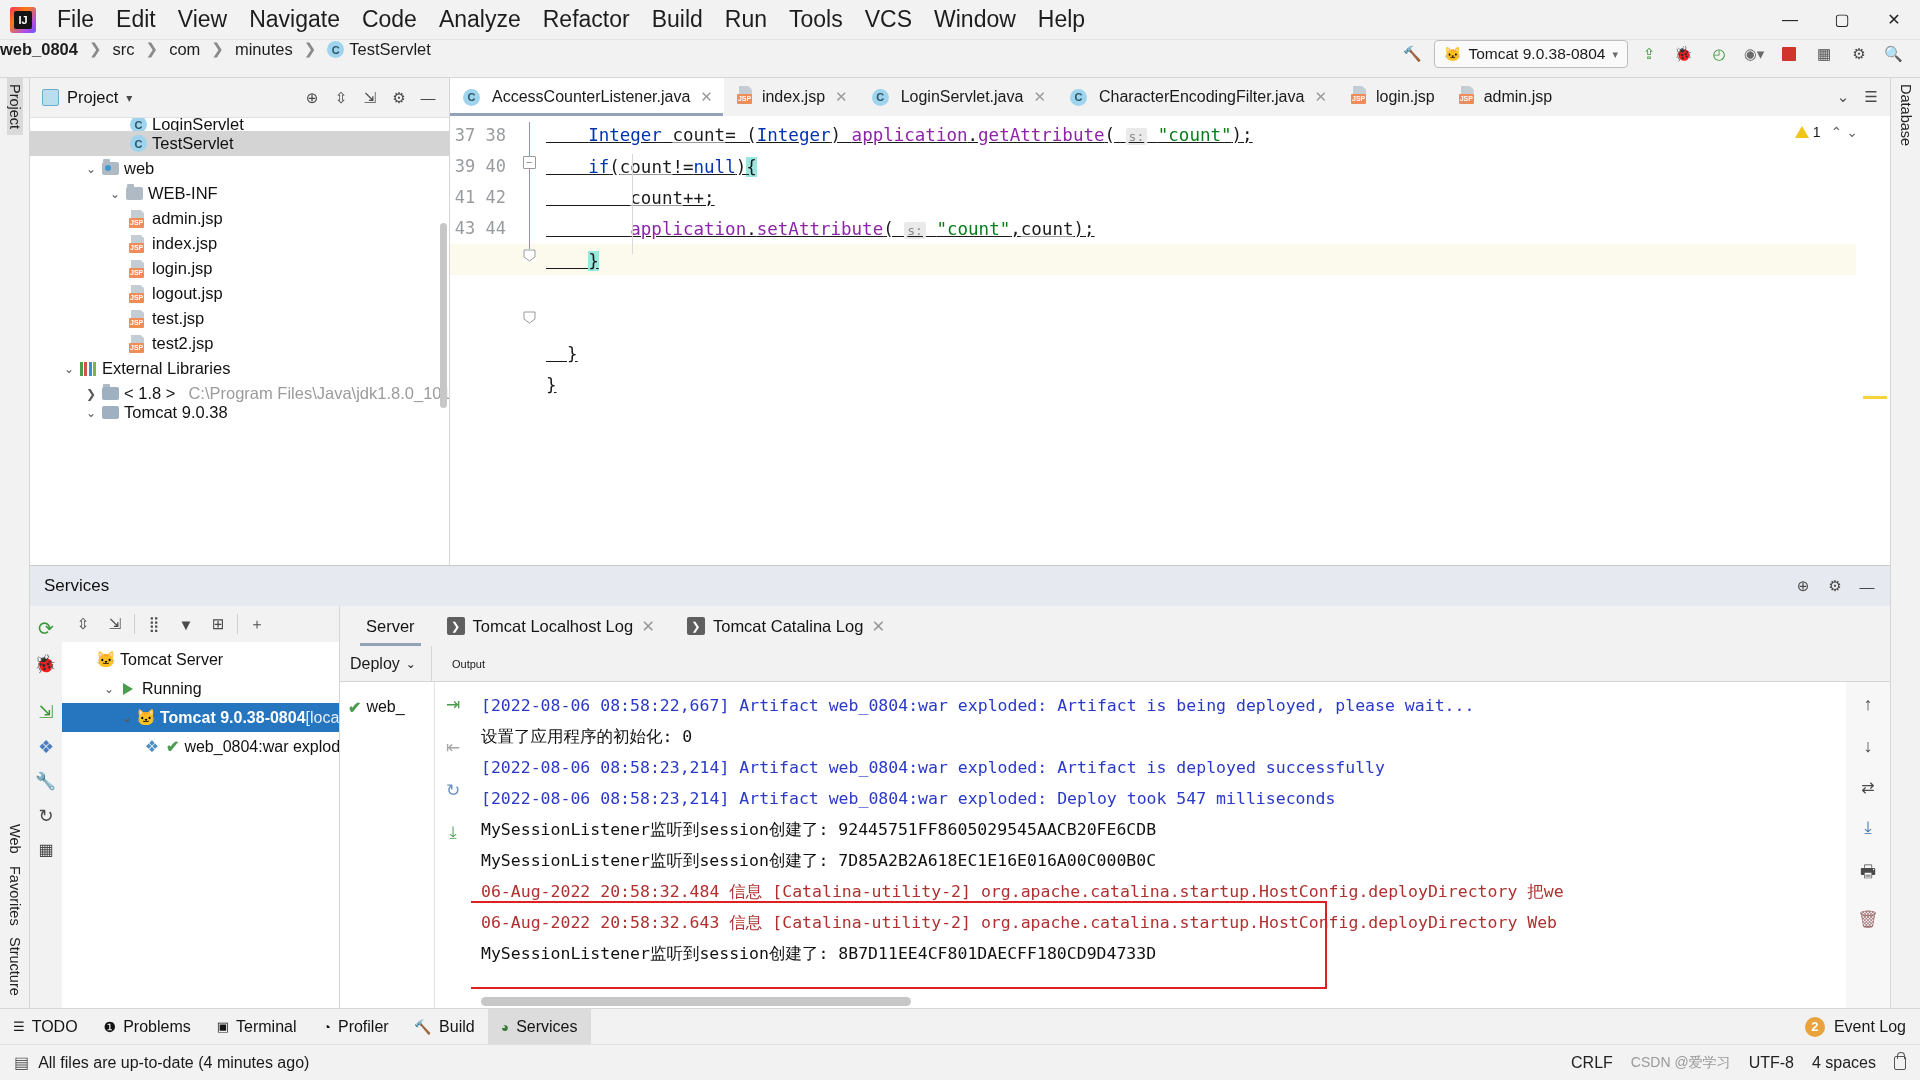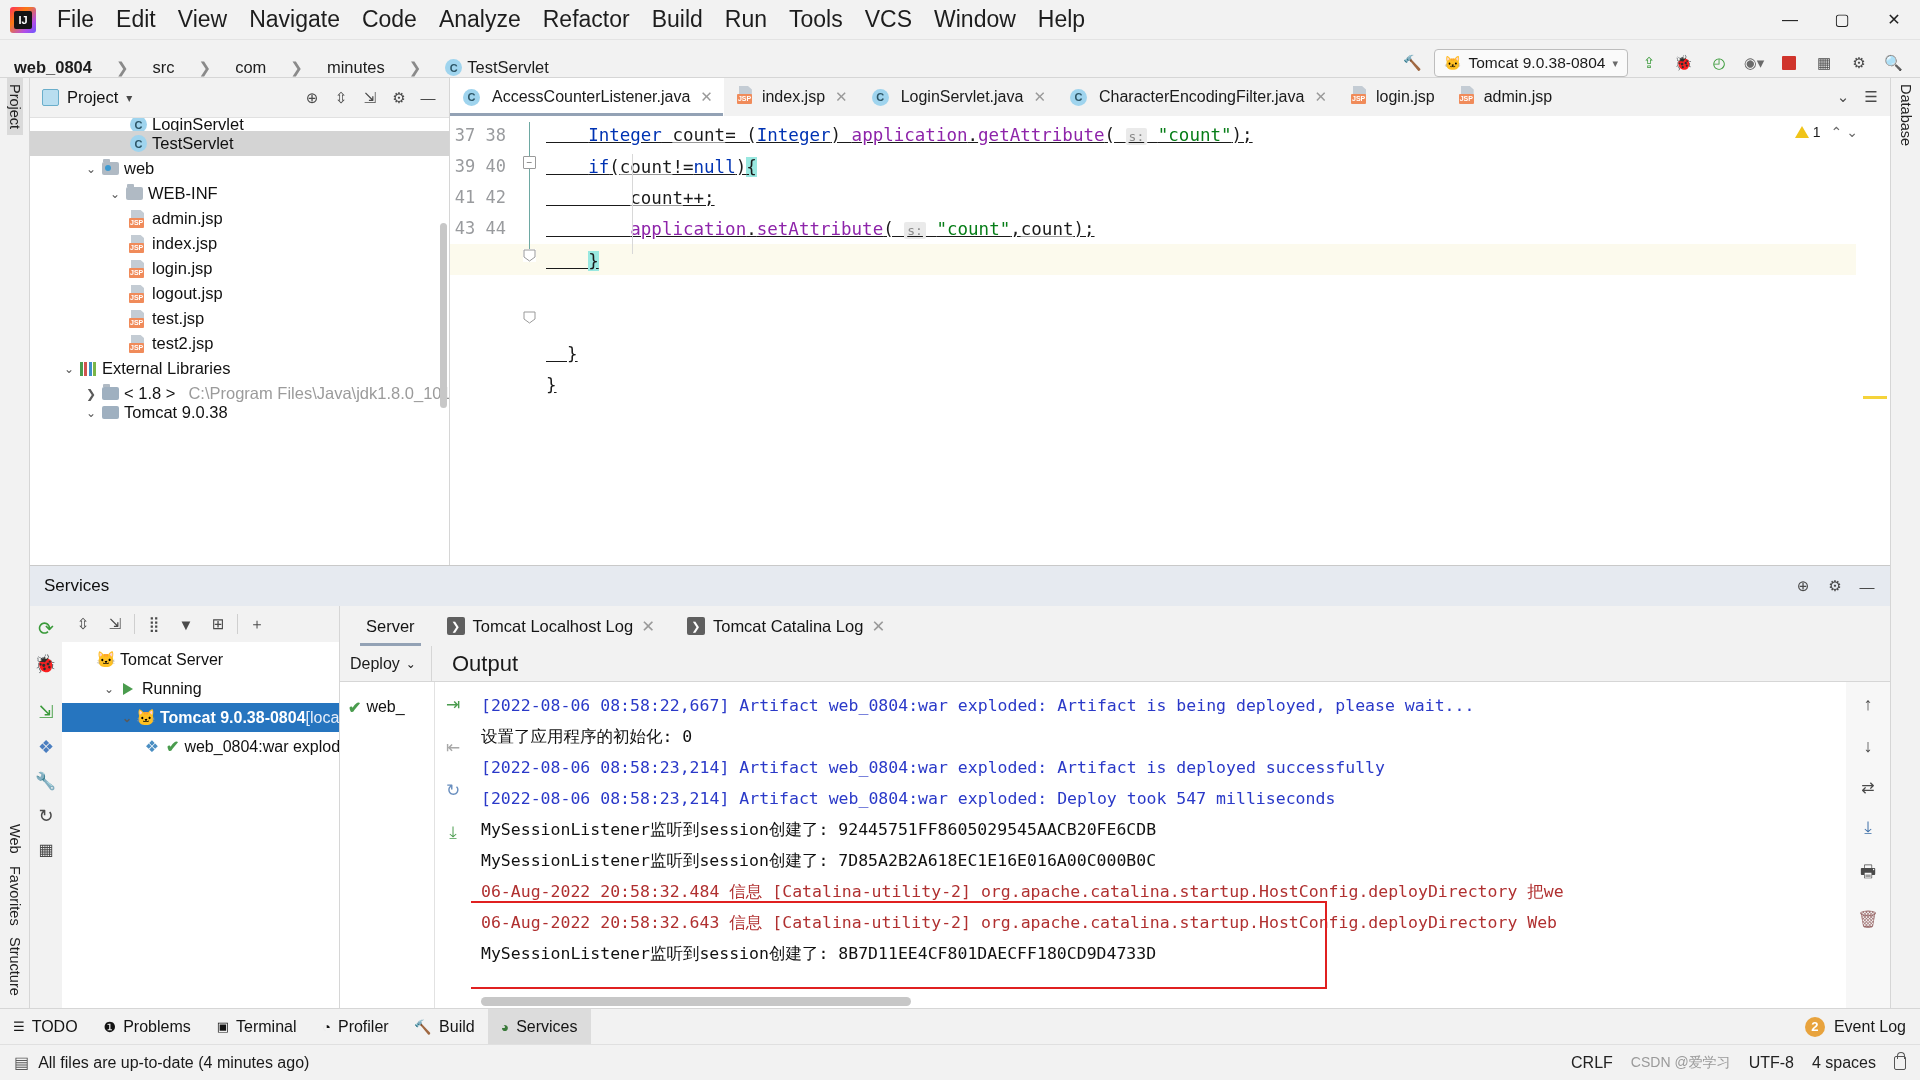--- a/index.html
+++ b/index.html
@@ -25,22 +25,22 @@
   .ij-logo .ij{position:absolute; left:0;top:0;right:0;bottom:0; color:#fff; font-size:11px; font-weight:bold;
      display:flex;align-items:center;justify-content:center; letter-spacing:0px;}
   .menubar{ display:flex; align-items:center; gap:0px; }
   .menu-item{ padding:4px 11px; font-size:23px; color:#1d1d1d; cursor:default; white-space:nowrap;}
   .win-title{ position:absolute; left:0; right:0; text-align:center; font-size:17px; color:#3c3c3c; pointer-events:none;}
   .win-btns{ margin-left:auto; display:flex; height:40px; }
   .win-btn{ width:52px; height:40px; display:flex;align-items:center;justify-content:center; font-size:16px; color:#222;}
 
   
   .navbar{
-    height:38px; flex:0 0 38px; display:flex; align-items:flex-end;
-    background:#f2f2f2; padding-left:14px; border-bottom:1px solid #d6d6d6; gap:17px;
+    height:38px; flex:0 0 38px; display:flex; align-items:flex-start;
+    background:#f2f2f2; padding-left:0; border-bottom:1px solid #d6d6d6; gap:4px;
   }
   .crumb{ display:flex; align-items:center; font-size:16.5px; color:#1d1d1d; }
   .crumb.bold{ font-weight:bold; }
   .crumb-sep{ color:#8a8a8a; margin:0 7px; font-size:15px;}
   .cls-badge{
     width:17px;height:17px;border-radius:50%;background:#9fd4ee;color:#2c5566;
     font-size:11px;display:inline-flex;align-items:center;justify-content:center;margin-right:5px;font-weight:bold;
   }
   .nav-right{ margin-left:auto; display:flex; align-items:center; gap:7px; padding-right:12px;}
   .runcfg{
@@ -146,21 +146,21 @@
   .tri-green{ width:0;height:0;border-left:10px solid #4a9c4e;border-top:6px solid transparent;border-bottom:6px solid transparent;}
   .chk{ color:#4a9c4e; font-weight:bold; font-size:16px;}
 
   .svc-main{ flex:1 1 auto; display:flex; flex-direction:column; min-width:0; background:#fff;}
   .svc-tabs{ height:40px; flex:0 0 40px; display:flex; align-items:stretch; background:#f2f2f2; padding-left:10px;}
   .svc-tab{ display:flex;align-items:center;gap:8px; padding:0 16px; font-size:16.5px; position:relative; color:#141414; white-space:nowrap;}
   .svc-tab.active:after{content:"";position:absolute;left:10px;right:10px;bottom:0;height:3px;background:#93a2b5;}
   .sq-ic{ width:18px;height:18px;background:#5f5f5f;color:#fff;font-size:11px;display:flex;align-items:center;justify-content:center;border-radius:2px;}
   .svc-sub{ height:36px; flex:0 0 36px; display:flex; align-items:stretch; background:#f2f2f2; border-bottom:1px solid #d6d6d6;}
   .sub-left{ width:92px; flex:0 0 92px; display:flex;align-items:center;gap:6px;padding-left:10px; font-size:16px; border-right:1px solid #d6d6d6;}
-  .sub-right{ display:flex;align-items:center; padding-left:20px; font-size:22px;}
+  .sub-right{ display:flex;align-items:center; padding-left:20px; font-size:11px;}
   .console-wrap{ flex:1 1 auto; display:flex; min-height:0; background:#fff; position:relative;}
   .dep-col{ width:95px; flex:0 0 95px; background:#fff; border-right:1px solid #e2e2e2; font-size:16px; padding-top:12px; padding-left:8px; color:#111;}
   .dep-row{ display:flex;align-items:center;gap:5px; height:26px;}
   .con-rail{ width:36px; flex:0 0 36px; display:flex;flex-direction:column; align-items:center; gap:22px; padding-top:12px; background:#fff;}
   .console{ flex:1 1 auto; position:relative; overflow:hidden; font-family:"DejaVu Sans Mono",monospace;
      font-size:16.5px; line-height:31px; padding:8px 0 0 10px; white-space:pre; color:#111; background:#fff;}
   .cl-blue{ color:#2a39c8;} .cl-red{ color:#b03030;}
   .red-box{ position:absolute; border:2px solid #e02020; pointer-events:none;}
   .con-right{ width:44px; flex:0 0 44px; display:flex;flex-direction:column;align-items:center; gap:21px; padding-top:12px; background:#f7f7f7;}
   .hscroll{ position:absolute; left:10px; bottom:2px; height:9px; width:430px; background:#c7c7c7; border-radius:5px;}

